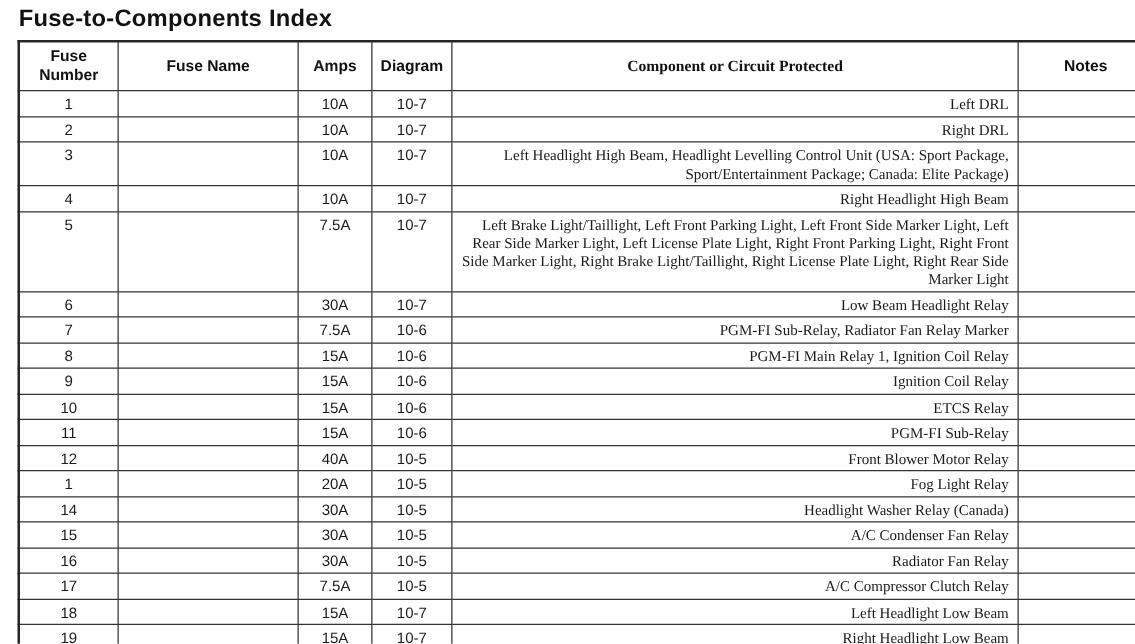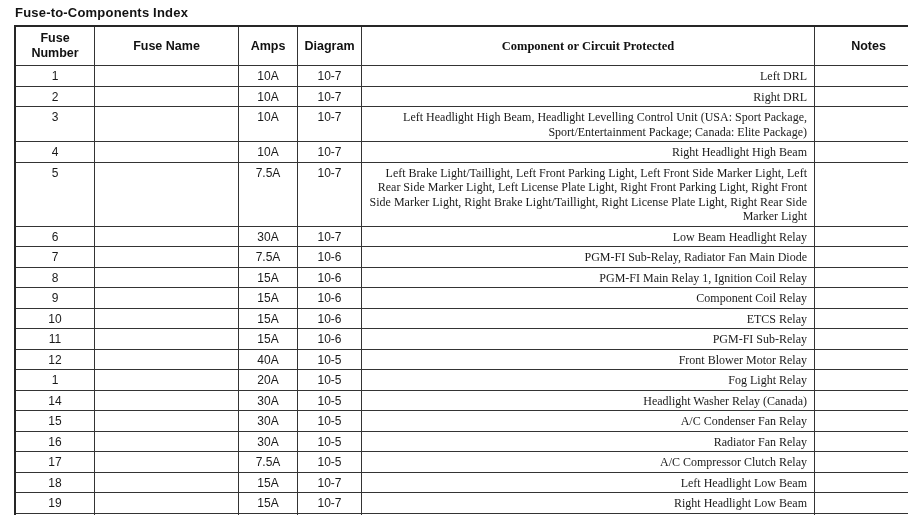--- a/index.html
+++ b/index.html
@@ -12,21 +12,21 @@
     height: 515px;
     overflow: hidden;
     font-family: "Liberation Sans", "DejaVu Sans", sans-serif;
     color: #161616;
     -webkit-font-smoothing: antialiased;
   }
   .page {
     padding: 5px 14px 0 14px;
   }
   .doc-title {
-    font-size: 13px;
+    font-size: 19px;
     font-weight: bold;
     margin: 0 0 5px 1px;
     letter-spacing: 0.2px;
     color: #121212;
   }
   table.fuse-table {
     border-collapse: collapse;
     table-layout: fixed;
     width: 879px;
     border: 2px solid #262626;
@@ -130,37 +130,37 @@
           <td class="col-2">30A</td>
           <td class="col-3">10-7</td>
           <td class="col-4">Low Beam Headlight Relay</td>
           <td class="col-5"></td>
         </tr>
         <tr>
           <td class="col-0">7</td>
           <td class="col-1"></td>
           <td class="col-2">7.5A</td>
           <td class="col-3">10-6</td>
-          <td class="col-4">PGM-FI Sub-Relay, Radiator Fan Main Diode</td>
+          <td class="col-4">PGM-FI Sub-Relay, Radiator Fan Relay Marker</td>
           <td class="col-5"></td>
         </tr>
         <tr>
           <td class="col-0">8</td>
           <td class="col-1"></td>
           <td class="col-2">15A</td>
           <td class="col-3">10-6</td>
           <td class="col-4">PGM-FI Main Relay 1, Ignition Coil Relay</td>
           <td class="col-5"></td>
         </tr>
         <tr>
           <td class="col-0">9</td>
           <td class="col-1"></td>
           <td class="col-2">15A</td>
           <td class="col-3">10-6</td>
-          <td class="col-4">Component Coil Relay</td>
+          <td class="col-4">Ignition Coil Relay</td>
           <td class="col-5"></td>
         </tr>
         <tr>
           <td class="col-0">10</td>
           <td class="col-1"></td>
           <td class="col-2">15A</td>
           <td class="col-3">10-6</td>
           <td class="col-4">ETCS Relay</td>
           <td class="col-5"></td>
         </tr>

